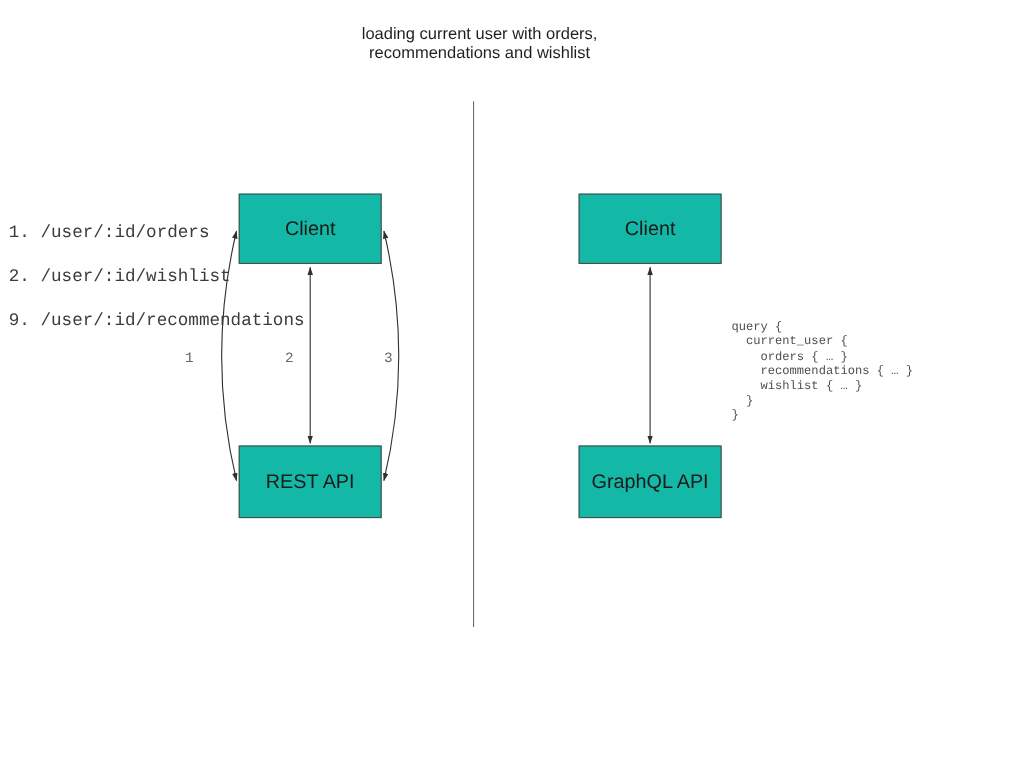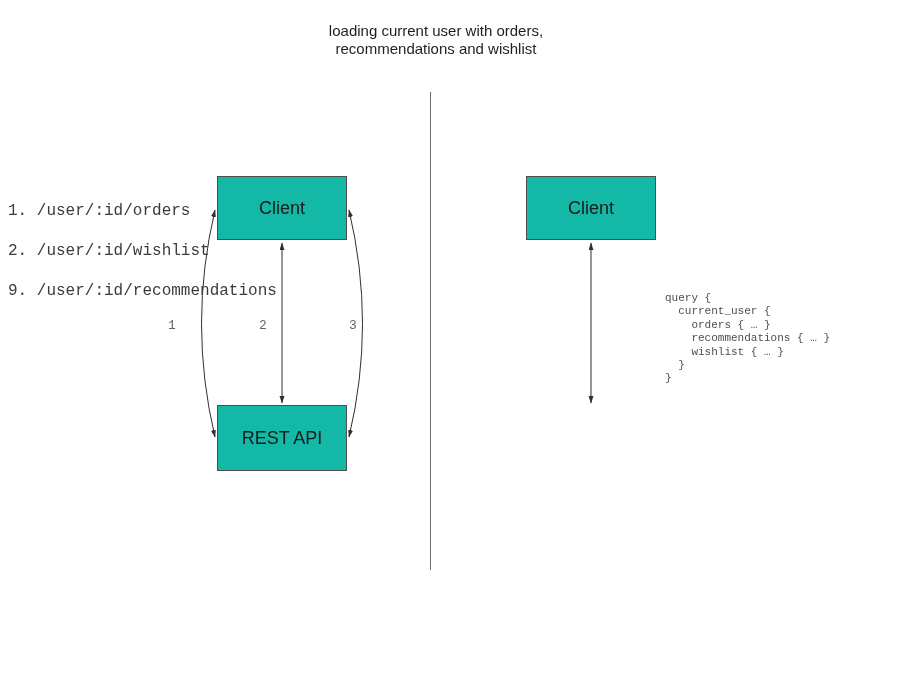--- a/index.html
+++ b/index.html
@@ -126,20 +126,23 @@
   </div>
 
   <div class="arrow-num mono n1">1</div>
   <div class="arrow-num mono n2">2</div>
   <div class="arrow-num mono n3">3</div>
 
   <div class="box client-right">
     <span>Client</span>
   </div>
 
+  <div class="box graphql-api">
+    <span>GraphQL API</span>
+  </div>
 
   <pre class="query mono">query {
   current_user {
     orders { … }
     recommendations { … }
     wishlist { … }
   }
 }</pre>
 
 </div>

